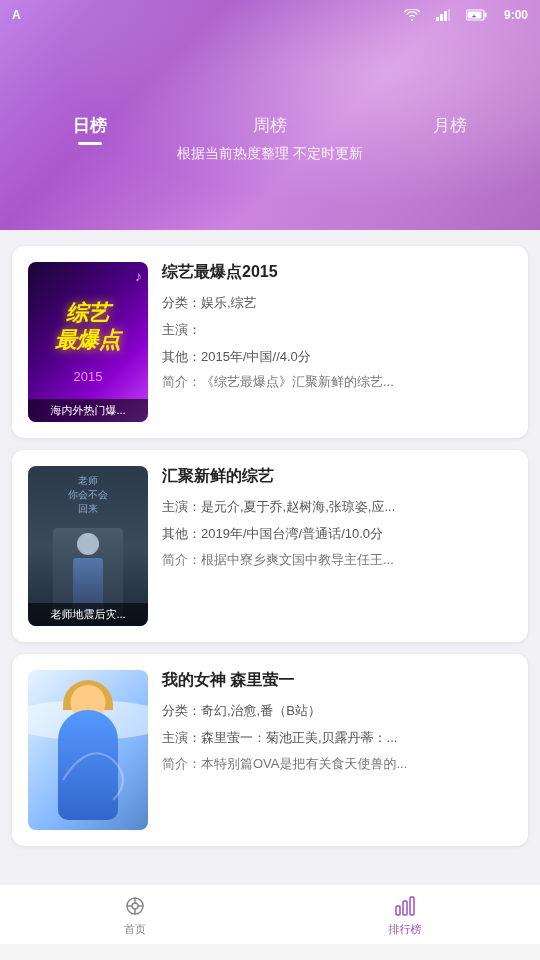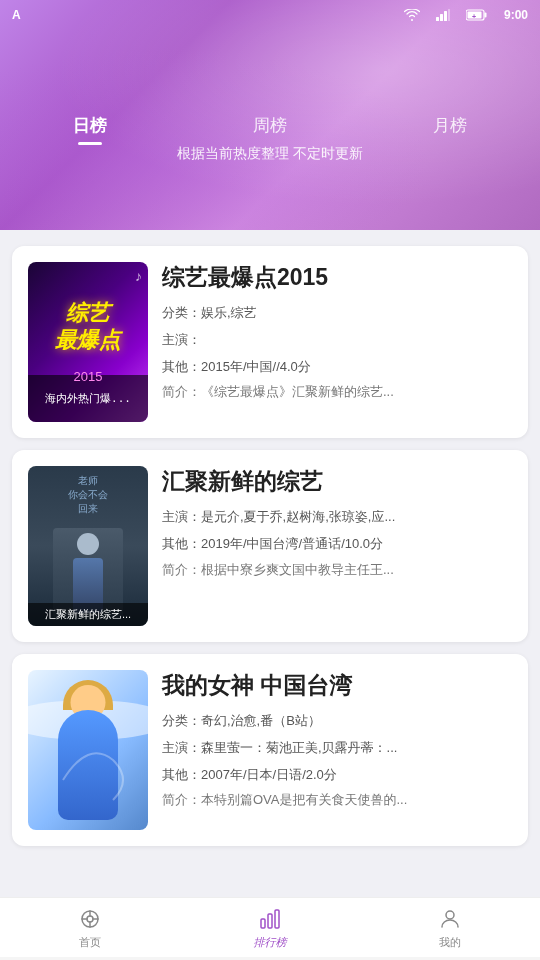--- a/index.html
+++ b/index.html
@@ -144,22 +144,21 @@
     }
     .thumb-1-badge {
       position: absolute;
       bottom: 0;
       left: 0;
       right: 0;
       background: rgba(0,0,0,0.6);
       color: white;
       font-size: 11px;
       text-align: center;
-      padding: 16px 2px;
-      font-family: Liberation Mono, monospace;
+      padding: 4px 2px;
     }
     .thumb-1-music {
       position: absolute;
       top: 6px;
       right: 6px;
       color: rgba(255,255,255,0.7);
       font-size: 14px;
     }
 
     
@@ -253,42 +252,42 @@
     }
 
     
     .card-info {
       flex: 1;
       display: flex;
       flex-direction: column;
       gap: 6px;
     }
     .card-title {
-      font-size: 23px;
+      font-size: 16px;
       font-weight: 600;
       color: #222;
       margin-bottom: 4px;
     }
     .card-meta {
       font-size: 13px;
       color: #555;
       line-height: 1.6;
     }
     .card-intro {
       font-size: 13px;
       color: #777;
       overflow: hidden;
       white-space: nowrap;
       text-overflow: ellipsis;
     }
 
     
     .bottom-nav {
       position: fixed;
-      bottom: 3px;
+      bottom: 16px;
       width: 540px;
       height: 60px;
       background: white;
       border-top: 1px solid #eee;
       display: flex;
       justify-content: space-around;
       align-items: center;
     }
     .nav-item {
       flex: 1;
@@ -304,21 +303,20 @@
       display: flex;
       align-items: center;
       justify-content: center;
     }
     .nav-label {
       font-size: 11px;
       color: #888;
     }
     .nav-item.active .nav-label {
       color: #a050c8;
-      font-style: italic;
     }
     .nav-item.active .nav-icon svg { stroke: #a050c8; fill: none; }
     .nav-icon svg { stroke: #888; fill: none; }
   </style>
 </head>
 <body>
 
 <div class="header">
   <div class="status-bar">
     <div class="status-left">A</div>
@@ -385,21 +383,21 @@
 
   <div class="card">
     <div class="card-thumbnail thumb-2">
       <div class="thumb-2-title">老师<br>你会不会<br>回来</div>
       <div class="thumb-2-person">
         <div style="display:flex;flex-direction:column;align-items:center;gap:3px;">
           <div style="width:22px;height:22px;background:#aabbcc;border-radius:50%;"></div>
           <div style="width:30px;height:55px;background:linear-gradient(180deg,#5577aa,#334466);border-radius:4px;"></div>
         </div>
       </div>
-      <div class="thumb-2-badge">汇聚新鲜的综艺...</div>
+      <div class="thumb-2-badge">老师地震后灾...</div>
     </div>
     <div class="card-info">
       <div class="card-title">汇聚新鲜的综艺</div>
       <div class="card-meta">主演：是元介,夏于乔,赵树海,张琼姿,应...</div>
       <div class="card-meta">其他：2019年/中国台湾/普通话/10.0分</div>
       <div class="card-intro">简介：根据中寮乡爽文国中教导主任王...</div>
     </div>
   </div>
 
   <div class="card">
@@ -409,24 +407,23 @@
         <div class="thumb-3-hair"></div>
         <div class="thumb-3-head"></div>
         <div class="thumb-3-body"></div>
 
         <svg style="position:absolute;top:0;left:0;width:100%;height:100%;opacity:0.3" viewBox="0 0 90 140">
           <path d="M20 100 Q45 60 70 80 Q90 100 70 120" stroke="white" stroke-width="2" fill="none"></path>
         </svg>
       </div>
     </div>
     <div class="card-info">
-      <div class="card-title">我的女神 中国台湾</div>
+      <div class="card-title">我的女神 森里萤一</div>
       <div class="card-meta">分类：奇幻,治愈,番（B站）</div>
       <div class="card-meta">主演：森里萤一：菊池正美,贝露丹蒂：...</div>
-      <div class="card-meta">其他：2007年/日本/日语/2.0分</div>
       <div class="card-intro">简介：本特别篇OVA是把有关食天使兽的...</div>
     </div>
   </div>
 
 </div>
 
 <div class="bottom-nav">
   <div class="nav-item">
     <div class="nav-icon">
       <svg width="24" height="24" viewBox="0 0 24 24" stroke-width="1.5" stroke-linecap="round" stroke-linejoin="round">
@@ -445,22 +442,13 @@
     <div class="nav-icon">
       <svg width="24" height="24" viewBox="0 0 24 24" stroke="#a050c8" stroke-width="1.5" stroke-linecap="round" stroke-linejoin="round" fill="none">
         <rect x="3" y="12" width="4" height="9" rx="1"></rect>
         <rect x="10" y="7" width="4" height="14" rx="1"></rect>
         <rect x="17" y="3" width="4" height="18" rx="1"></rect>
       </svg>
     </div>
     <span class="nav-label" style="color:#a050c8;">排行榜</span>
   </div>
 
-  <div class="nav-item">
-    <div class="nav-icon">
-      <svg width="24" height="24" viewBox="0 0 24 24" stroke="#888" stroke-width="1.5" stroke-linecap="round" stroke-linejoin="round" fill="none">
-        <circle cx="12" cy="8" r="4"></circle>
-        <path d="M4 20c0-4 3.6-7 8-7s8 3 8 7"></path>
-      </svg>
-    </div>
-    <span class="nav-label">我的</span>
-  </div>
 </div>
 
 </body></html>

